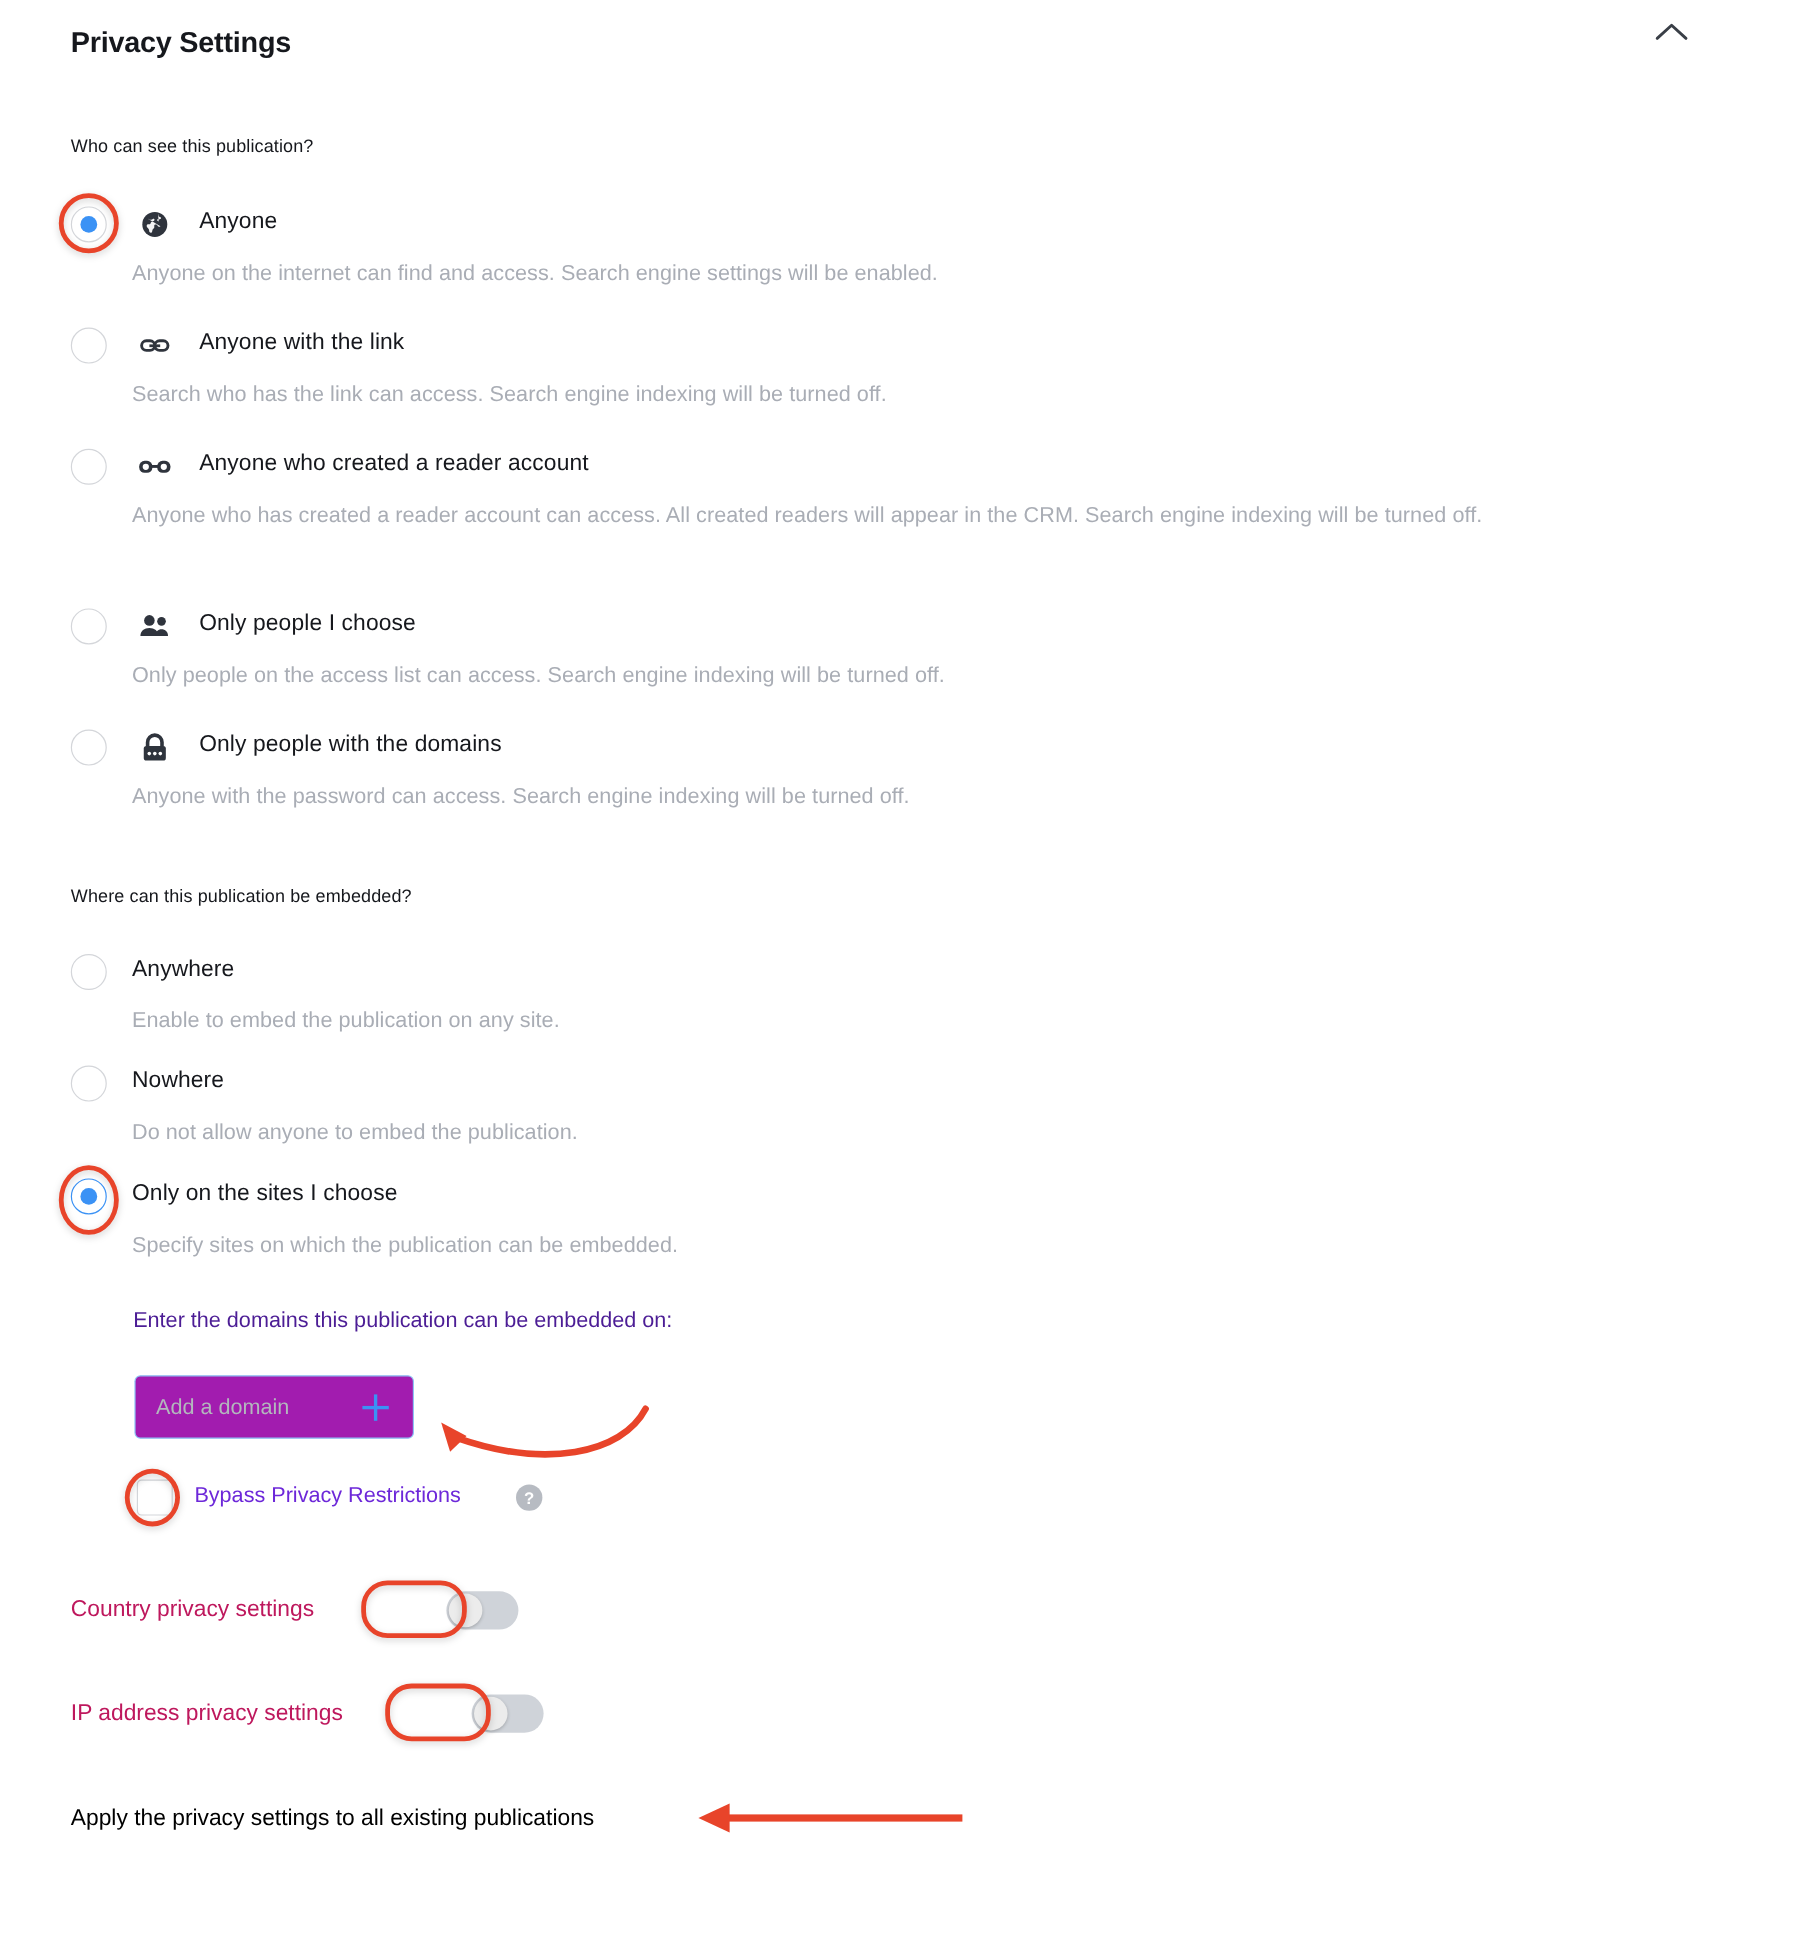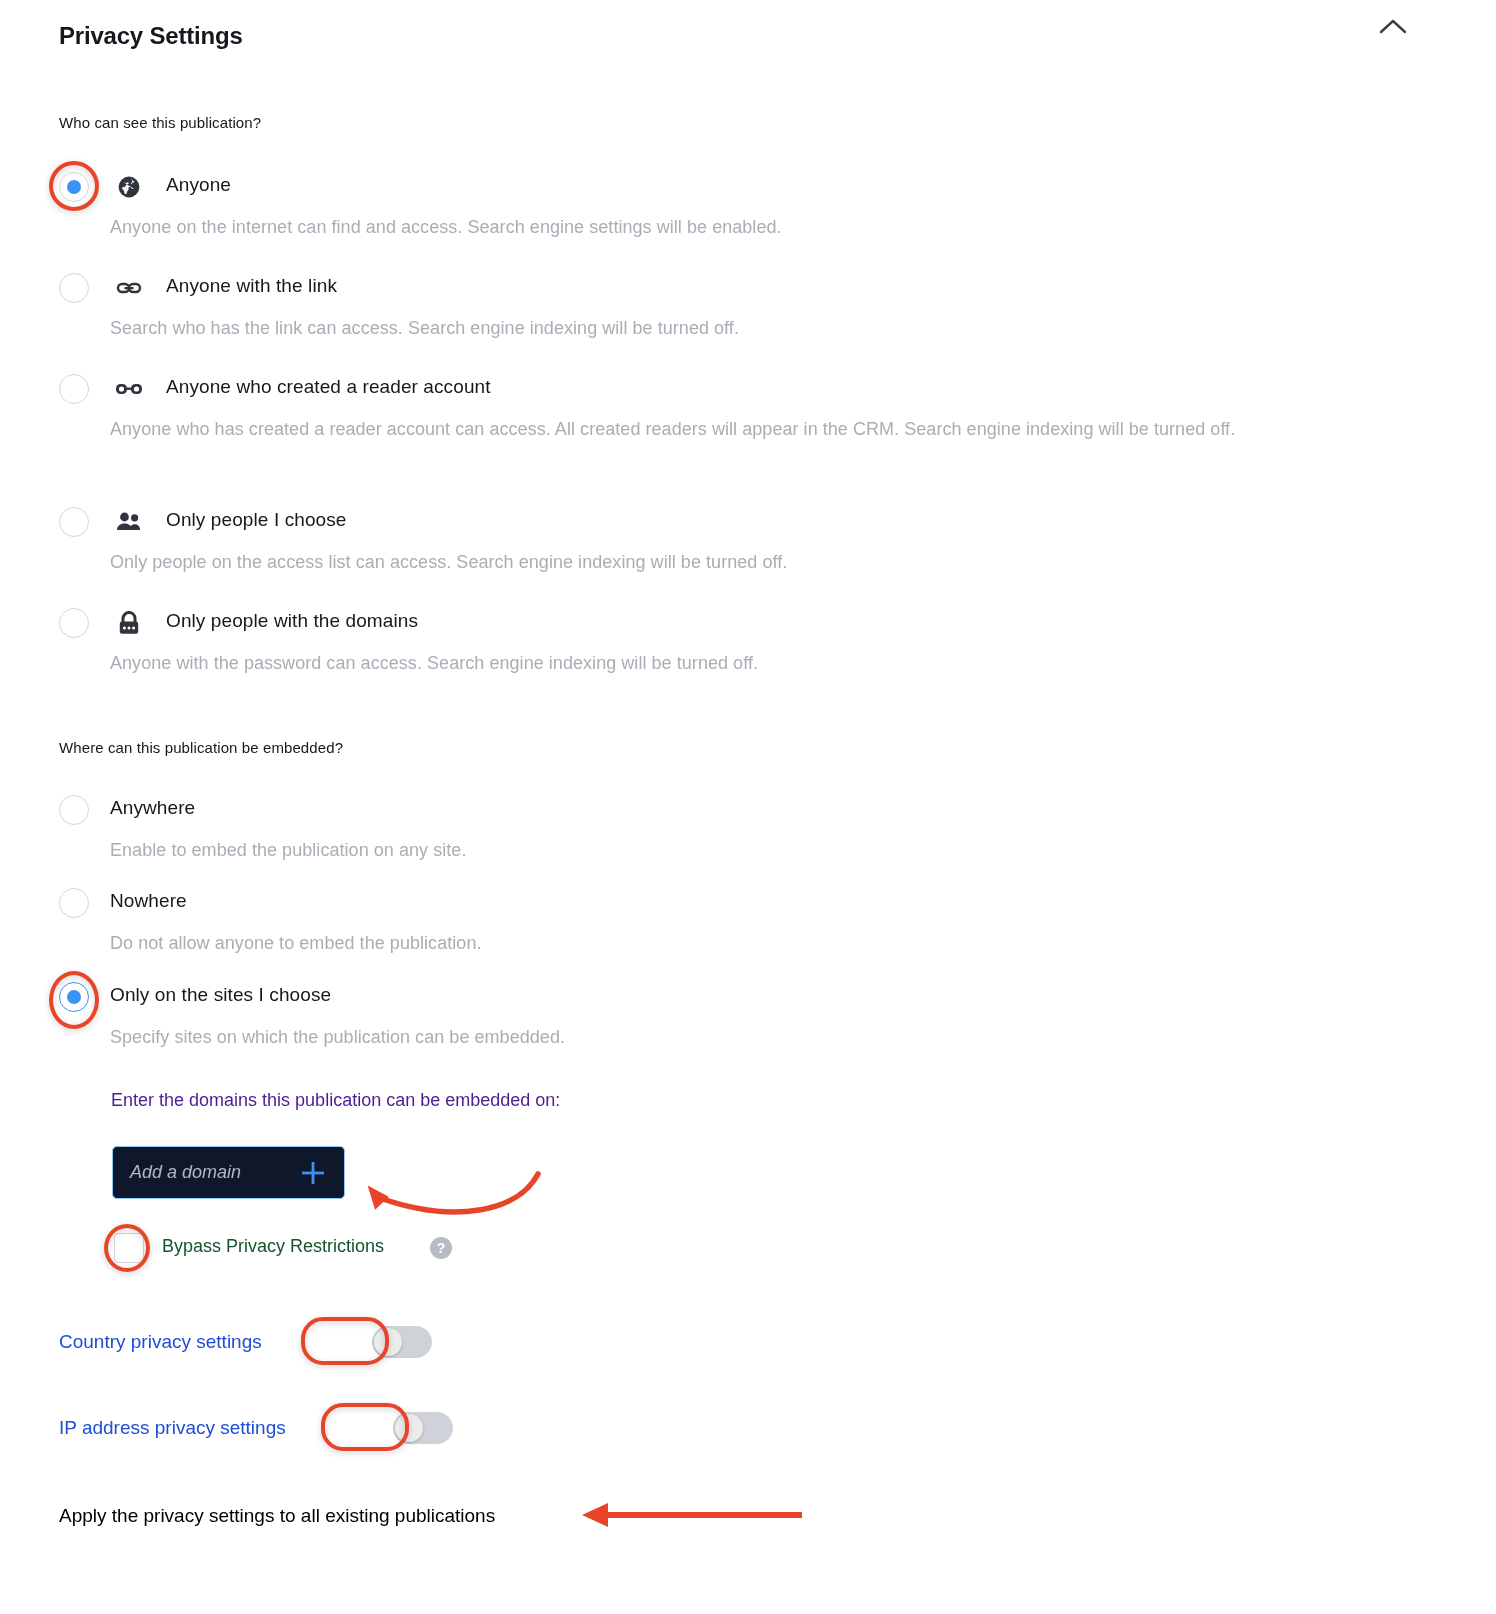--- a/index.html
+++ b/index.html
@@ -124,23 +124,22 @@
     color: #4c1d95;
   }
   .domain-input {
     position: absolute;
     left: 112px;
     top: 1146px;
     width: 233px;
     height: 53px;
     border: 1.4px solid #8dc6f5;
     border-radius: 5px;
-    background: #0f172a;
+    background: #a21caf;
     cursor: text;
-    font-style: italic;
   }
   .domain-input .ph {
     position: absolute;
     left: 17px;
     top: 15px;
     font-size: 18px;
     color: #b3b7bd;
   }
   .plus-icon {
     position: absolute;
@@ -166,21 +165,21 @@
     border: 1.6px solid #d4d6da;
     border-radius: 4px;
     background: #fff;
     cursor: pointer;
   }
   .bypass-label {
     position: absolute;
     left: 52px;
     top: 4px;
     font-size: 18px;
-    color: #14532d;
+    color: #6d28d9;
     white-space: nowrap;
     text-align: right;
   }
   .help-icon {
     position: absolute;
     left: 320px;
     top: 5px;
     width: 22px;
     height: 22px;
     border-radius: 50%;
@@ -198,21 +197,21 @@
     position: absolute;
     left: 59px;
     height: 40px;
   }
   #row-country { top: 1325px; }
   #row-ip      { top: 1411px; }
   .toggle-label {
     position: absolute;
     left: 0; top: 6px;
     font-size: 19px;
-    color: #1d4ed8;
+    color: #be185d;
     white-space: nowrap;
   }
   .toggle {
     position: absolute;
     width: 60px;
     height: 32px;
     border-radius: 16px;
     background: #cfd3d9;
     cursor: pointer;
     top: 1px;

